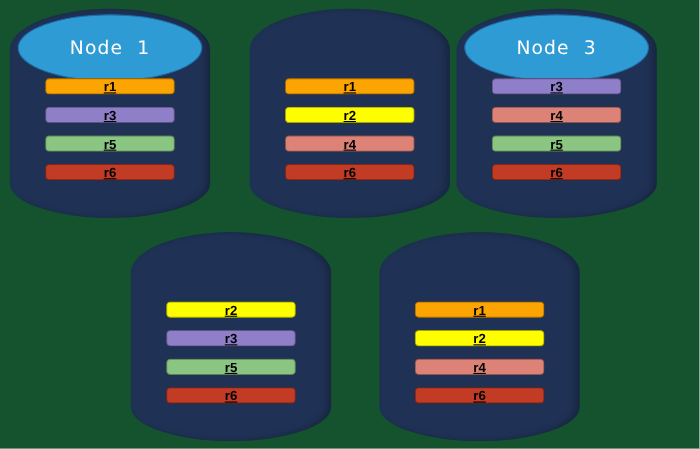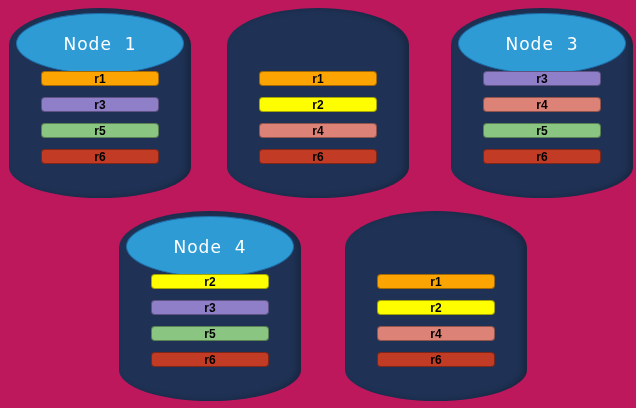--- a/index.html
+++ b/index.html
@@ -1,39 +1,39 @@
 <!DOCTYPE html>
 <html><head>
 <meta charset="utf-8">
 <style>
   html,body{margin:0;padding:0;background:#fff;}
-  .canvas{position:relative;width:636px;height:408px;background:#be185d;overflow:hidden;
+  .canvas{position:relative;width:636px;height:408px;background:#14532d;overflow:hidden;
           font-family:"DejaVu Sans", sans-serif;}
   .cylinder{position:absolute;width:182px;height:190px;}
   .cyl-body{position:absolute;left:0;top:0;right:0;bottom:0;
             background:#1F3255;
             border-radius:91px 91px 91px 91px / 37px 37px 31px 31px;
             box-shadow:inset -4px 0 6px rgba(0,0,0,0.25);}
   .cyl-top{position:absolute;left:7px;right:7px;top:5px;height:61px;
            background:#2F9BD5;border-radius:50%;
            border:1px solid #1d6fa8;box-sizing:border-box;
            display:flex;align-items:center;justify-content:center;}
   .cyl-title{color:#ffffff;font-size:17px;letter-spacing:1px;white-space:pre;
              font-family:"DejaVu Sans", sans-serif;}
   .bars{position:absolute;left:0;right:0;top:63px;
         display:flex;flex-direction:column;align-items:center;gap:11px;}
   .bar{width:118px;height:15px;border-radius:4px;box-sizing:border-box;
        border:1px solid rgba(0,0,0,0.35);
        display:flex;align-items:center;justify-content:center;
        color:#000;font-weight:700;font-size:12px;line-height:1;
-       font-family:"Liberation Sans", sans-serif;}
+       font-family:"Liberation Sans", sans-serif;text-decoration:underline;}
   
   .pos-n1{left:9px;  top:8px;}
   .pos-n2{left:227px;top:8px;}
-  .pos-n3{left:451px;top:8px;}
+  .pos-n3{left:415px;top:8px;}
   .pos-n4{left:119px;top:211px;}
   .pos-n5{left:345px;top:211px;}
 </style>
 </head>
 <body>
 
 <div class="canvas">
 
   <div class="cylinder pos-n1">
     <div class="cyl-body"></div>
@@ -66,23 +66,20 @@
     <div class="bars">
       <div class="bar" style="background: rgb(143, 127, 200);">r3</div>
       <div class="bar" style="background: rgb(221, 130, 118);">r4</div>
       <div class="bar" style="background: rgb(138, 197, 129);">r5</div>
       <div class="bar" style="background: rgb(194, 59, 37);">r6</div>
     </div>
   </div>
 
   <div class="cylinder pos-n4">
     <div class="cyl-body"></div>
-    <div class="cyl-top">
-      <span class="cyl-title">Node  4</span>
-    </div>
     <div class="bars">
       <div class="bar" style="background: rgb(254, 254, 0);">r2</div>
       <div class="bar" style="background: rgb(143, 127, 200);">r3</div>
       <div class="bar" style="background: rgb(138, 197, 129);">r5</div>
       <div class="bar" style="background: rgb(194, 59, 37);">r6</div>
     </div>
   </div>
 
   <div class="cylinder pos-n5">
     <div class="cyl-body"></div>

